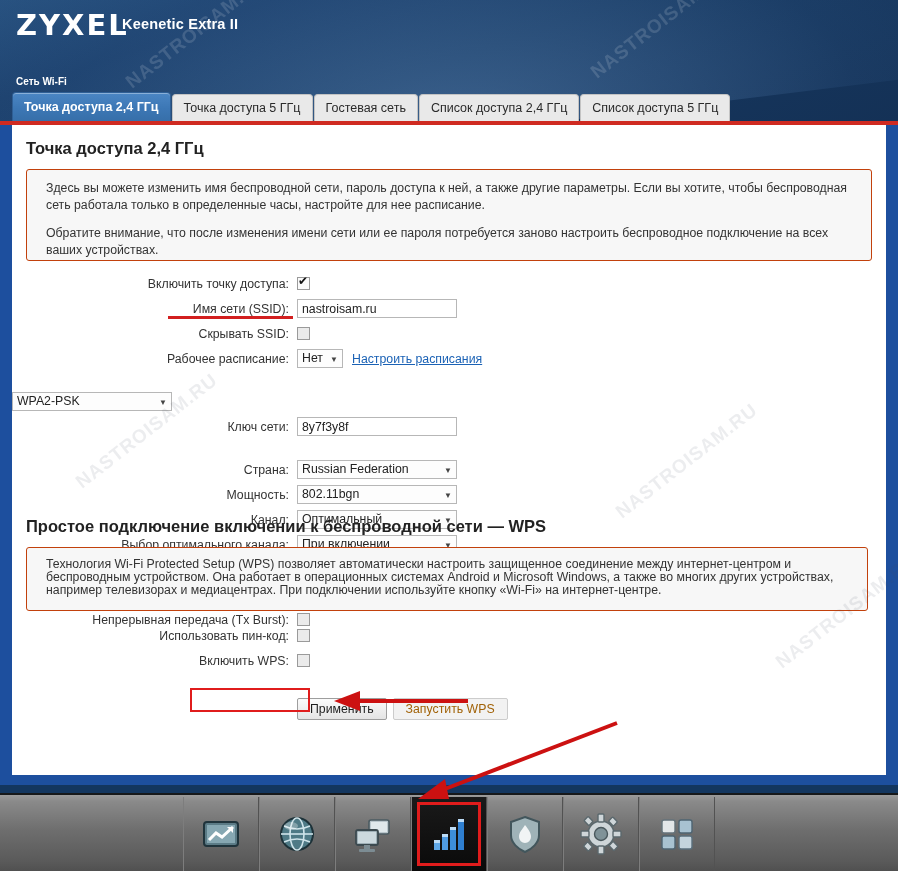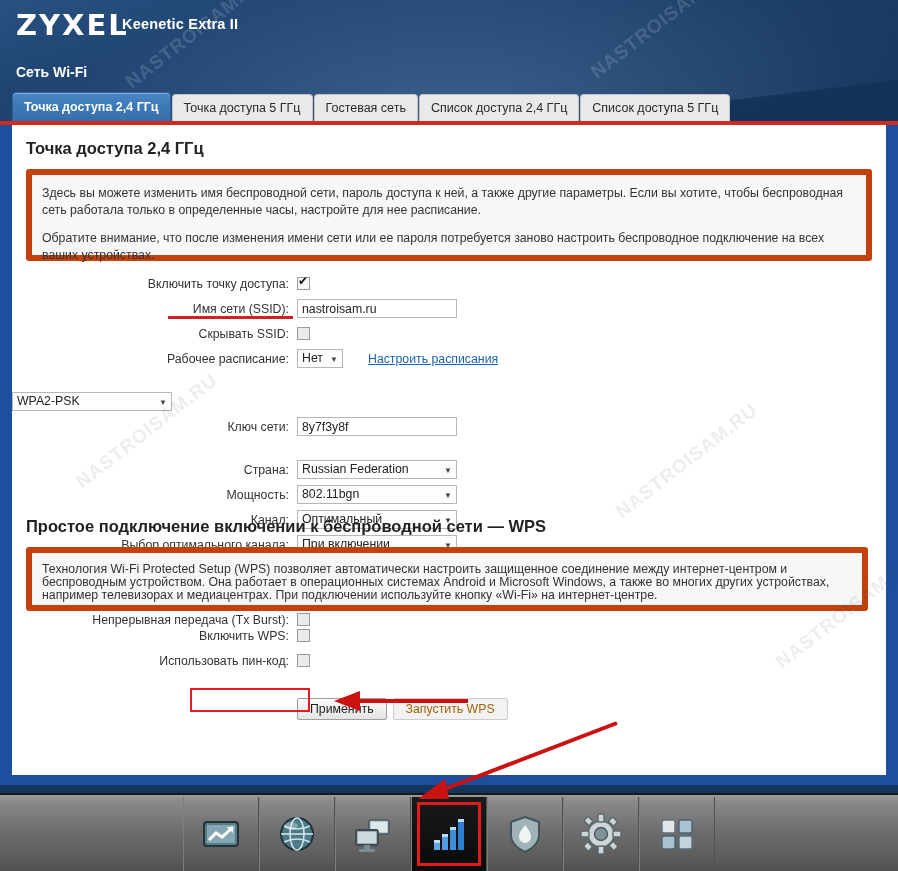--- a/index.html
+++ b/index.html
@@ -24,22 +24,22 @@
   .logo{
     position:absolute;left:16px;top:8px;color:#fff;
     font-size:29px;font-weight:bold;letter-spacing:2.0px;
     font-family:"DejaVu Sans","Liberation Sans",sans-serif;
   }
   .model{
     position:absolute;left:122px;top:16px;color:#ffffff;
     font-size:14.5px;font-weight:bold;letter-spacing:.2px;
   }
   .section-title{
-    position:absolute;left:16px;top:64px;color:#ffffff;
-    font-size:14px;font-weight:bold;
+    position:absolute;left:16px;top:76px;color:#ffffff;
+    font-size:10px;font-weight:bold;
   }
 
   
   .tabs{
     position:absolute;left:12px;top:93px;height:28px;
     display:flex;align-items:flex-end;z-index:5;
   }
   .tab{
     height:26px;line-height:26px;padding:0 11px;
     font-size:12.5px;color:#2a2a2a;
@@ -65,22 +65,22 @@
   }
   .page{
     position:absolute;left:12px;top:0px;width:874px;height:650px;
     background:#ffffff;overflow:hidden;
   }
 
   .h2{
     position:absolute;left:14px;top:14px;font-size:16.5px;font-weight:bold;color:#222;
   }
   .infobox{
-    position:absolute;background:#f7f7f7;border:6px solid #c2410c;border-radius:3px;
-    color:#333;font-size:12.3px;line-height:17px;padding:10px 10px;box-sizing:border-box;
+    position:absolute;background:#f7f7f7;border:1px solid #c2410c;border-radius:3px;
+    color:#333;font-size:12.3px;line-height:17px;padding:10px 19px;box-sizing:border-box;
   }
   .infobox p{margin:0 0 11px 0;}
   .infobox p:last-child{margin-bottom:0;}
 
   
   .form{position:absolute;left:0;top:273px;width:874px;}
   .row{display:flex;align-items:center;margin-bottom:4px;height:21px;}
   .lab{
     width:285px;text-align:right;padding-right:8px;font-size:12.3px;color:#333;
     box-sizing:border-box;position:relative;
@@ -107,21 +107,21 @@
   .sel.small{width:46px;}
   .chk{
     width:13px;height:13px;box-sizing:border-box;
     border:1px solid #9a9a9a;background:#ebebeb;display:inline-block;
     position:relative;cursor:pointer;vertical-align:middle;
   }
   .chk.on{background:#fafafa;}
   .chk.on::after{
     content:"✔";position:absolute;left:0px;top:-3px;font-size:12px;color:#111;line-height:13px;
   }
-  .lnk{color:#1b62b5;font-size:12.3px;margin-left:25px;text-decoration:underline;cursor:pointer;}
+  .lnk{color:#1b62b5;font-size:12.3px;margin-left:9px;text-decoration:underline;cursor:pointer;}
 
   .h2b{position:absolute;left:14px;top:392px;font-size:16.5px;font-weight:bold;color:#222;}
 
   .btn{
     height:22px;padding:0 12px;font-size:12.3px;color:#1d1d1d;
     background:linear-gradient(180deg,#fbfbfb,#e4e4e4);
     border:1px solid #9e9e9e;border-radius:2px;cursor:pointer;
     font-family:"Liberation Sans",sans-serif;
   }
   .btn.disabled{color:#a16207;background:#f2f2f2;border-color:#cccccc;cursor:default;}
@@ -265,25 +265,25 @@
       </div>
 
       <div class="h2b">Простое подключение включении к беспроводной сети — WPS</div>
 
       <div class="infobox" style="left:14px;top:422px;width:842px;height:64px;line-height:13px;">
         <p>Технология Wi-Fi Protected Setup (WPS) позволяет автоматически настроить защищенное соединение между интернет-центром и беспроводным устройством. Она работает в операционных системах Android и Microsoft Windows, а также во многих других устройствах, например телевизорах и медиацентрах. При подключении используйте кнопку «Wi-Fi» на интернет-центре.</p>
       </div>
 
       <div class="form" style="top:500px;">
         <div class="row">
+          <div class="lab">Использовать пин-код:</div>
+          <span class="chk"></span>
+        </div>
+        <div class="row">
           <div class="lab">Включить WPS:</div>
-          <span class="chk"></span>
-        </div>
-        <div class="row">
-          <div class="lab">Использовать пин-код:</div>
           <span class="chk"></span>
         </div>
       </div>
 
       <div style="position:absolute;left:285px;top:573px;display:flex;gap:6px;">
         <button class="btn">Применить</button>
         <button class="btn disabled">Запустить WPS</button>
       </div>
 
     </div>

